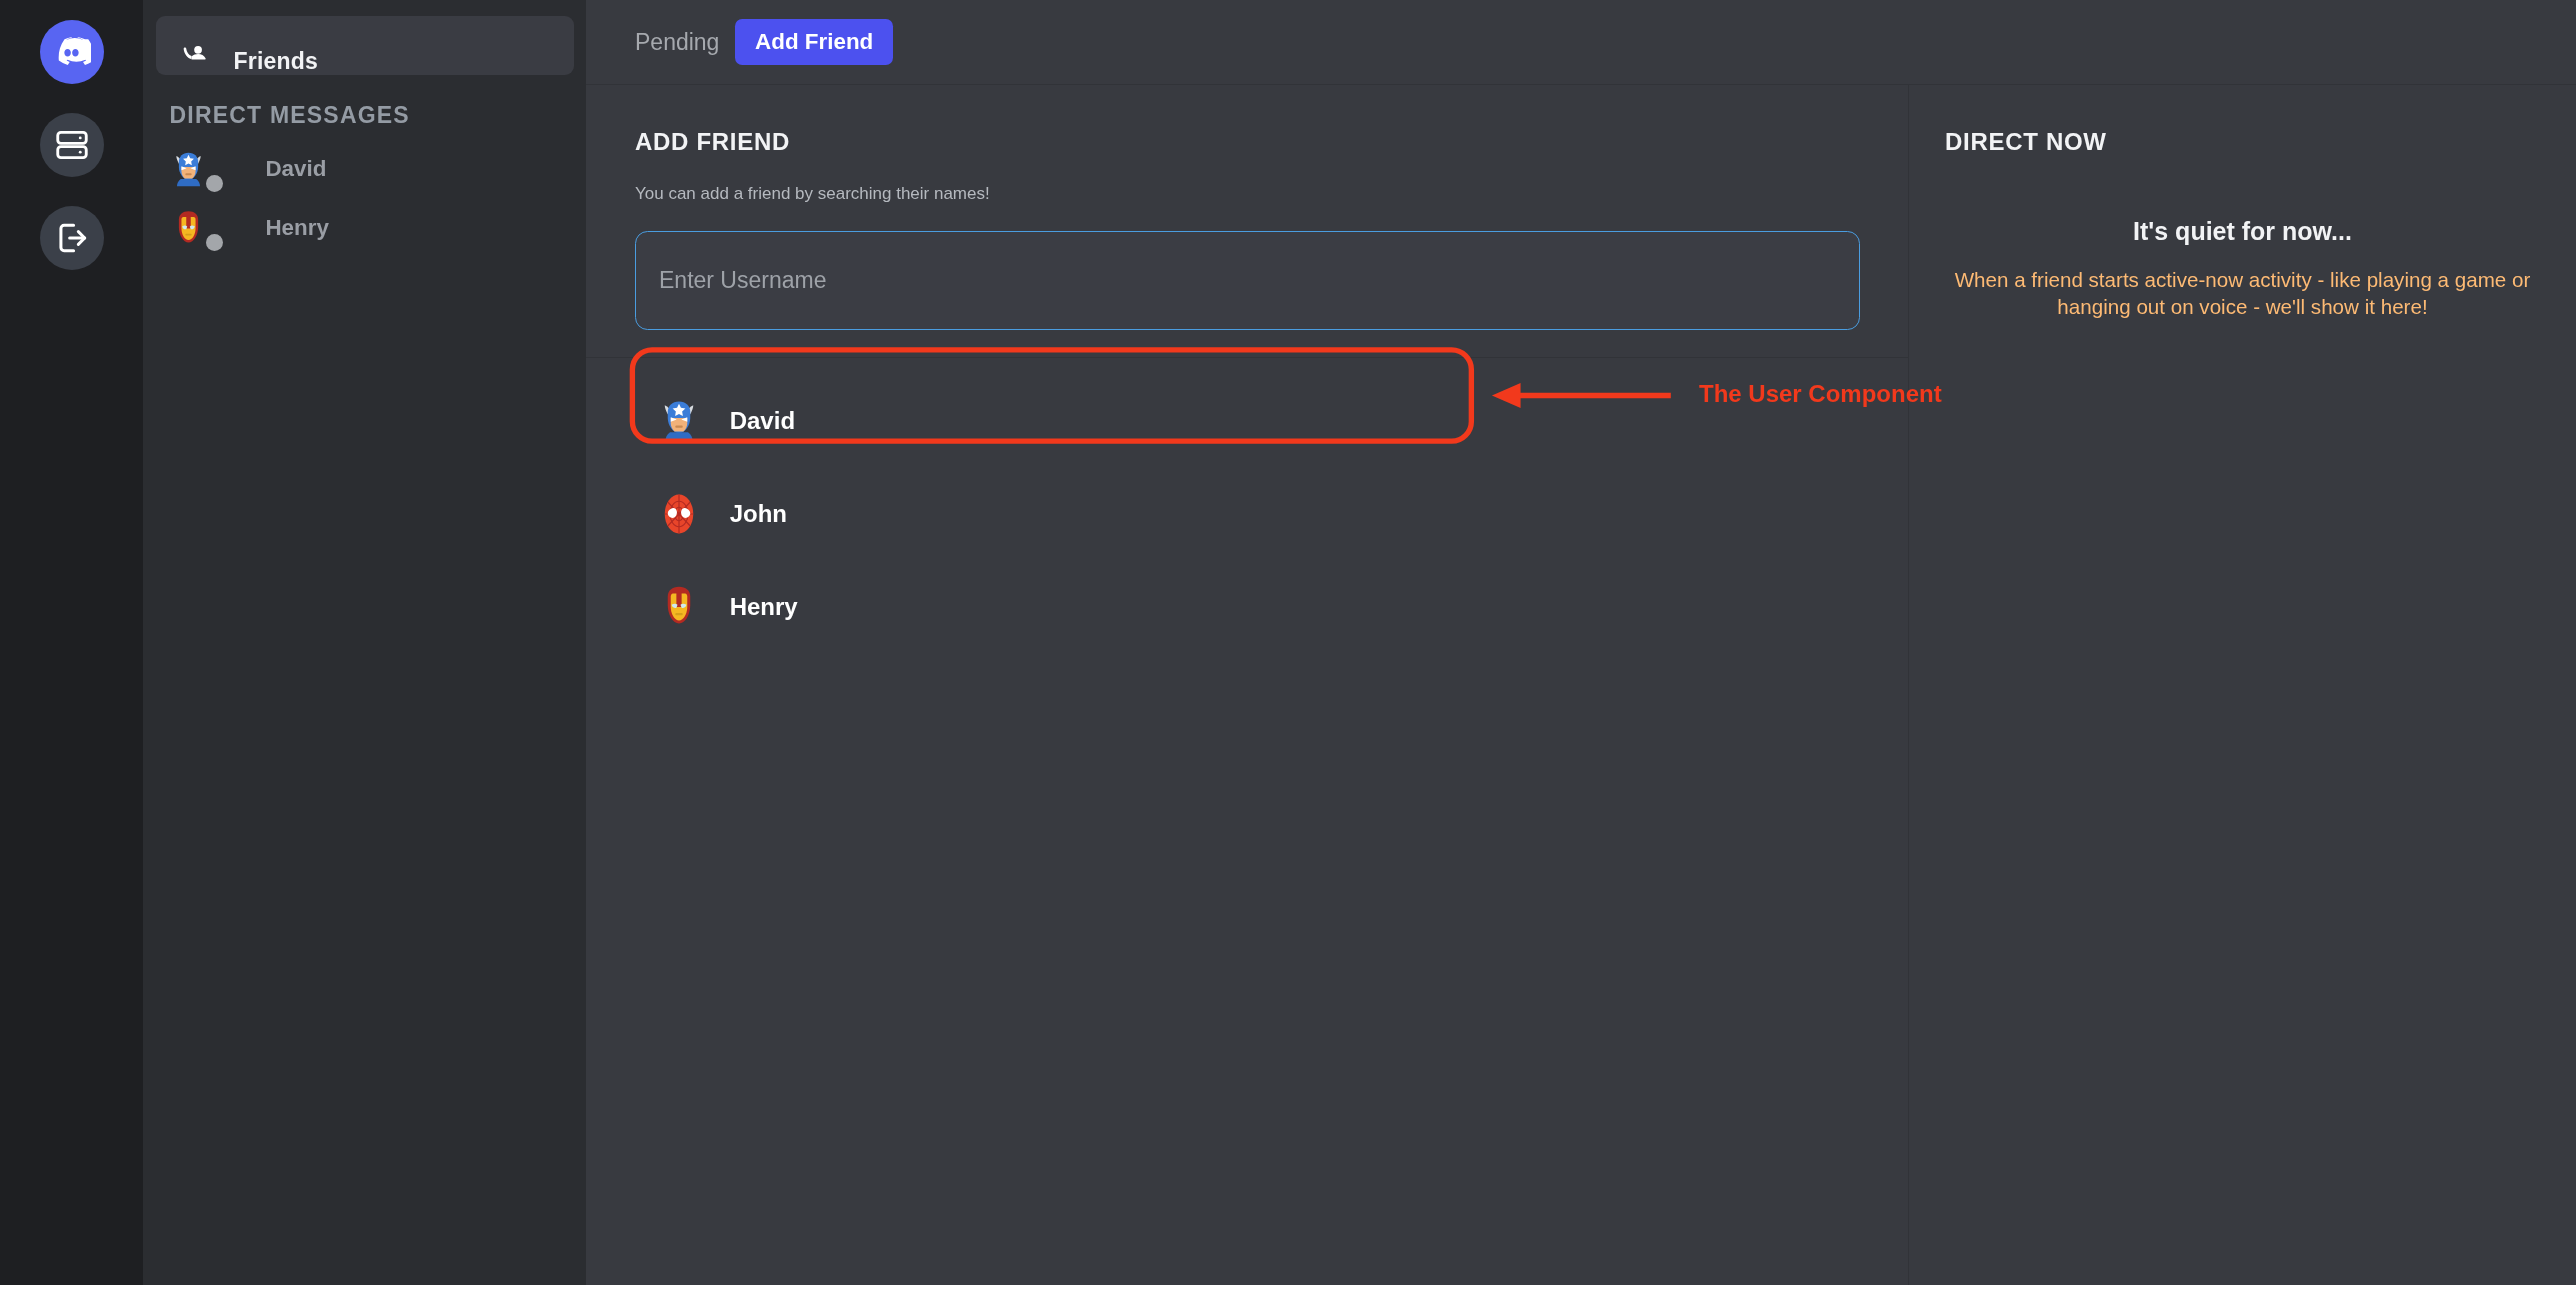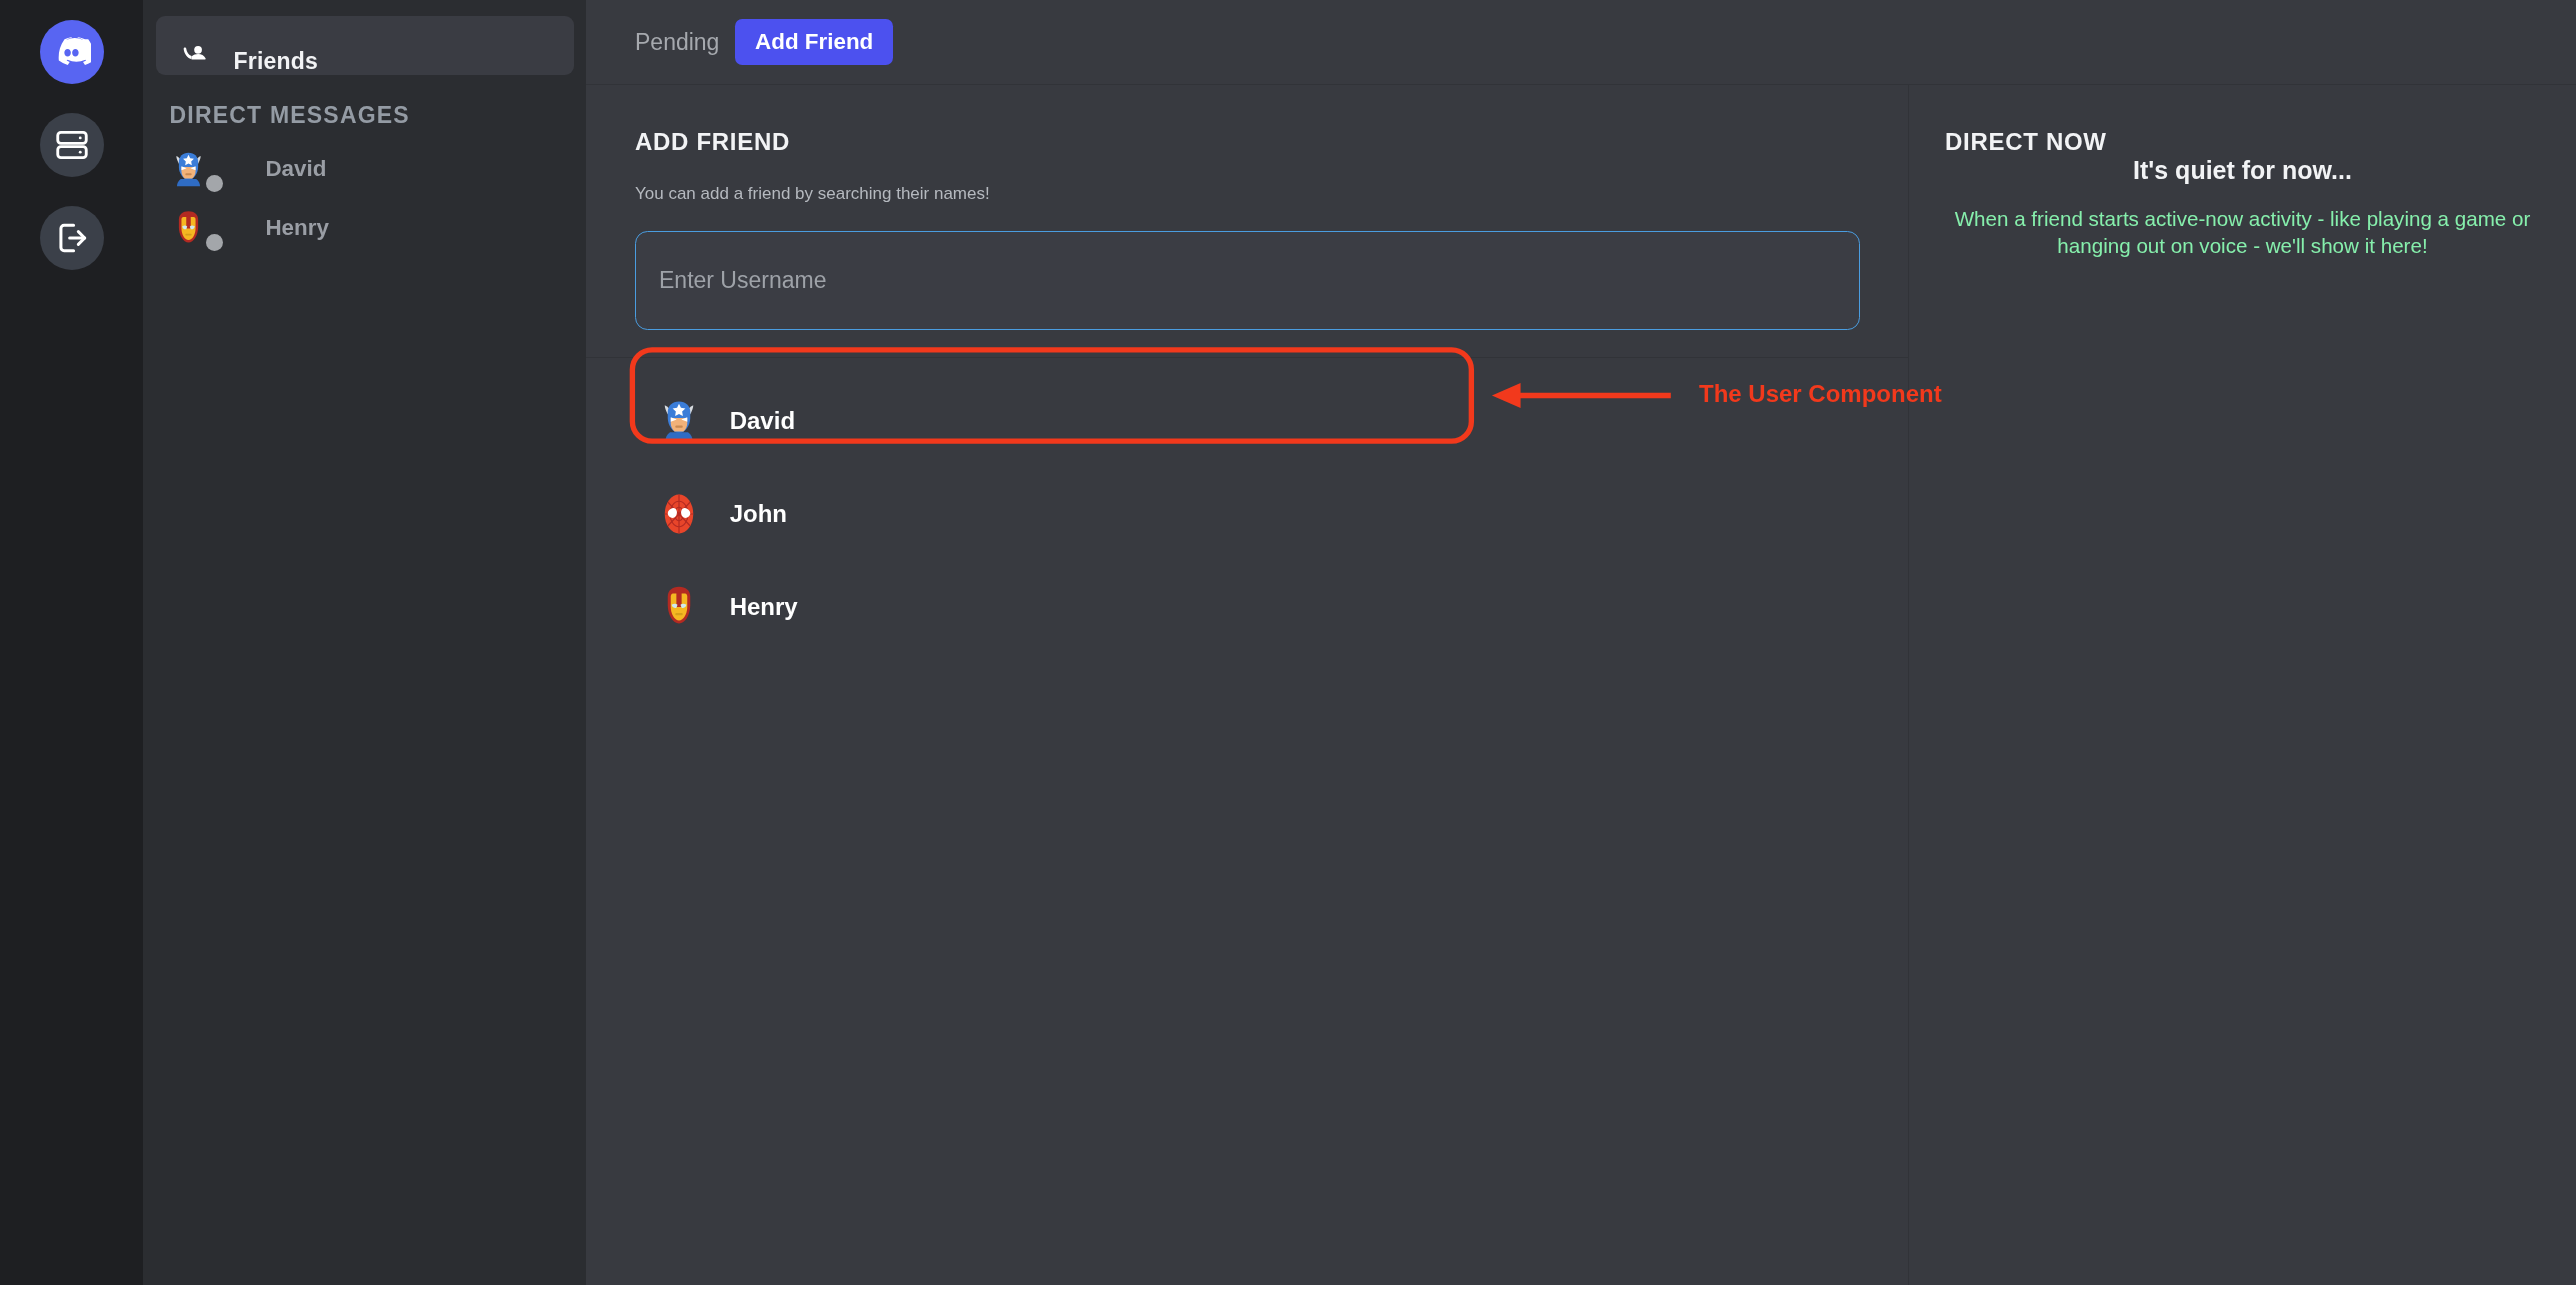--- a/index.html
+++ b/index.html
@@ -196,29 +196,29 @@
     background:#383a40;
     border-left:1.8px solid #313338;
     padding:43px 36px 0 36px;
   }
   .an-title {
     color:#f2f3f5;
     font-size:24px;
     font-weight:bold;
     letter-spacing:0.7px;
   }
-  .an-empty { text-align:center; }
+  .an-empty { margin-top:61px; text-align:center; }
   .an-h {
     color:#f2f3f5;
     font-size:25px;
     font-weight:bold;
   }
   .an-p {
     margin-top:19.7px;
-    color:#86efac;
+    color:#fdba74;
     font-size:20.6px;
     line-height:1.35;
   }
 
   
   .overlay {
     position:absolute;
     left:0; top:0;
     width:2576px; height:1292px;
     pointer-events:none;

